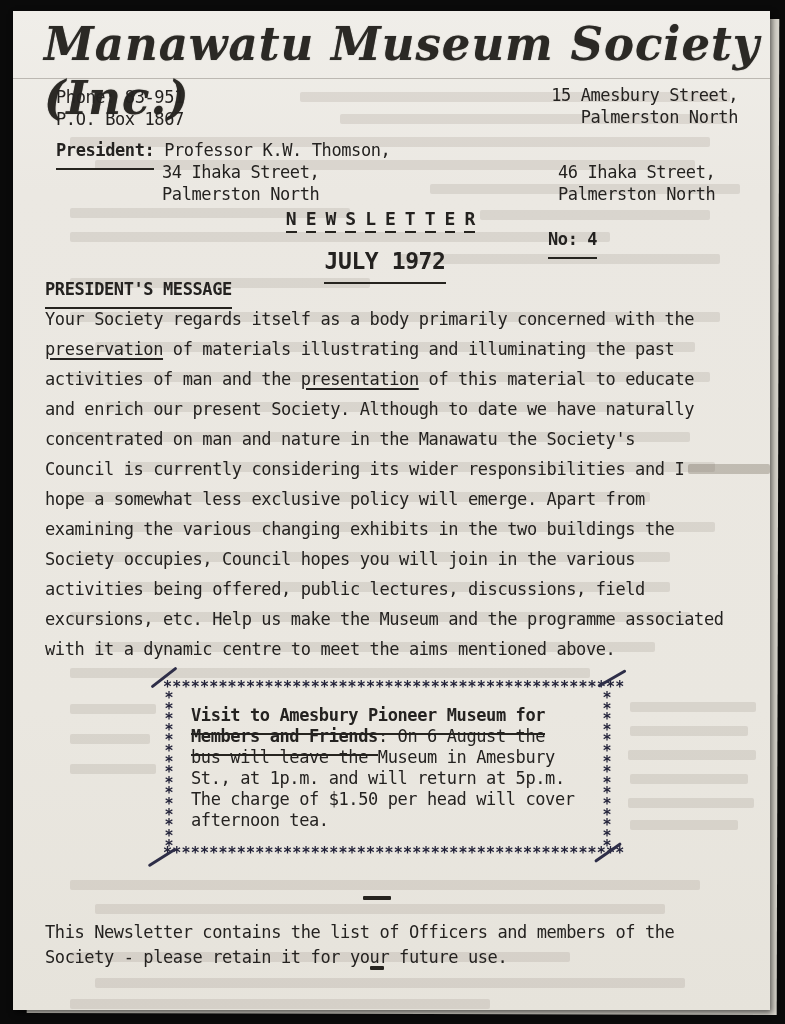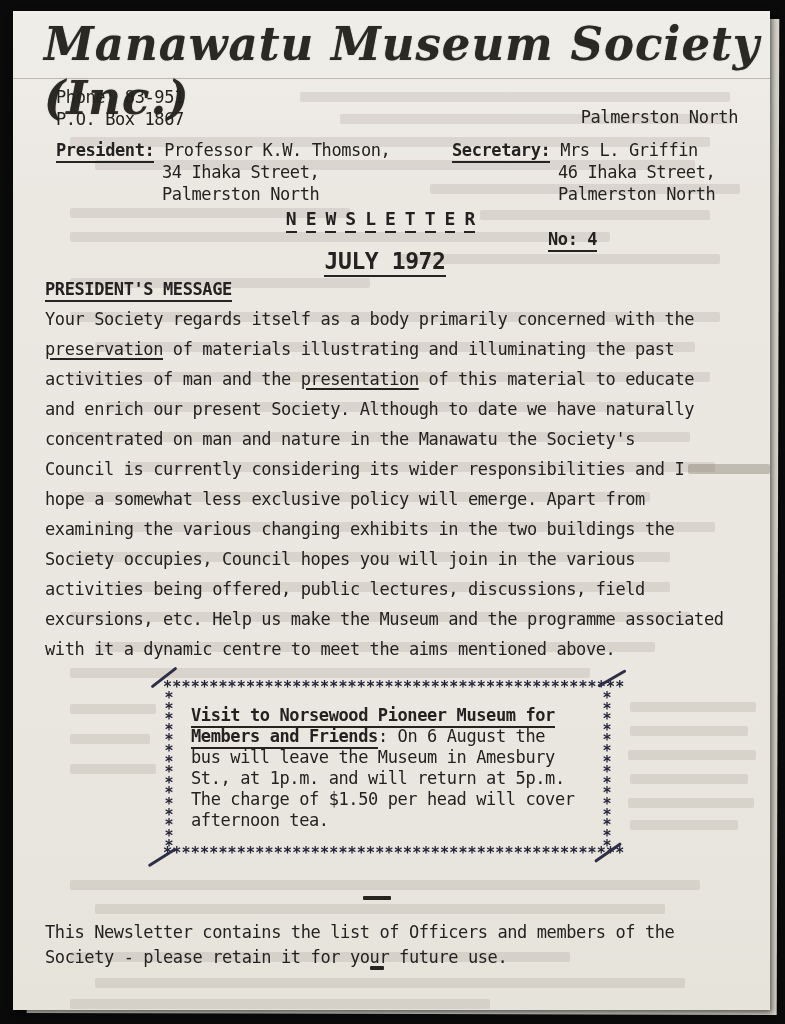--- a/index.html
+++ b/index.html
@@ -10,21 +10,21 @@
   .paper{position:absolute;left:13px;top:11px;width:757px;height:999px;
          background:linear-gradient(180deg,#f0eee9 0%,#ebe8e2 18%,#eae7e0 70%,#e6e3db 100%);
          box-shadow:2px 3px 6px rgba(0,0,0,.6);}
   .mono{white-space:pre;font-size:17px;letter-spacing:-0.4px;line-height:22px;}
   .abs{position:absolute;z-index:3;}
   .title{font-family:"DejaVu Serif",serif;font-style:italic;font-weight:700;
          font-size:45px;letter-spacing:1px;color:#2b2925;transform:scaleY(1.02);
          text-shadow:0 0 1px rgba(40,38,34,.55);}
   .rule{position:absolute;left:13px;top:78px;width:757px;height:1px;
         background:rgba(95,90,80,.35);z-index:2;}
-  .ul{border-bottom:2px solid #26241f;padding-bottom:1px;}
+  .ul{border-bottom:2px solid #26241f;padding-bottom:8px;}
   u{text-decoration:underline;text-decoration-thickness:2px;text-underline-offset:3px;text-align:right;}
   .bold{font-weight:700;}
   .right{text-align:right;}
   .nl-letter{display:inline-block;border-bottom:2px solid #26241f;padding-bottom:2px;
              margin-right:9px;font-weight:700;font-size:18px;}
   .msg-line{height:30px;line-height:30px;white-space:pre;}
   .box{position:absolute;left:163px;top:681px;width:456px;height:178px;z-index:3;}
   .ast-row{position:absolute;left:0;font-size:15px;letter-spacing:0.2px;line-height:12px;
            color:#23233a;font-weight:700;white-space:pre;}
   .ast-col{position:absolute;top:12px;font-size:15px;line-height:10.6px;color:#23233a;
@@ -84,27 +84,27 @@
       <div class="ghost" style="left: 70px; top: 952px; width: 500px;"></div>
       <div class="ghost" style="left: 95px; top: 978px; width: 590px;"></div>
       <div class="ghost" style="left: 70px; top: 999px; width: 420px;"></div>
     </div>
 
   <div class="abs title" style="left:44px;top:18px;">Manawatu Museum Society (Inc.)</div>
 
   <div class="abs mono" style="left:56px;top:86px;">Phone: 83-951</div>
   <div class="abs mono" style="left:56px;top:108px;">P.O. Box 1867</div>
 
+  <div class="abs mono right" style="right:47px;top:84px;">15 Amesbury Street,</div>
   <div class="abs mono right" style="right:47px;top:106px;">Palmerston North</div>
 
   <div class="abs mono" style="left:56px;top:139px;"><span class="ul bold">President:</span><span> Professor K.W. Thomson,</span></div>
   <div class="abs mono" style="left:162px;top:161px;">34 Ihaka Street,</div>
   <div class="abs mono" style="left:162px;top:183px;">Palmerston North</div>
 
-  <div class="abs mono" style="left:452px;top:139px;"><span class="ul bold">Secretary:</span><span> Mrs L. Griffin</span></div>
   <div class="abs mono" style="left:558px;top:161px;text-align:center;">46 Ihaka Street,</div>
   <div class="abs mono" style="left:558px;top:183px;">Palmerston North</div>
 
   <div class="abs" style="left:150px;top:208px;width:470px;text-align:center;" id="newsletter-heading"><span class="nl-letter">N</span><span class="nl-letter">E</span><span class="nl-letter">W</span><span class="nl-letter">S</span><span class="nl-letter">L</span><span class="nl-letter">E</span><span class="nl-letter">T</span><span class="nl-letter">T</span><span class="nl-letter">E</span><span class="nl-letter">R</span></div>
   <div class="abs mono bold" style="left:548px;top:228px;"><span class="ul">No: 4</span></div>
   <div class="abs" style="left:150px;top:250px;width:470px;text-align:center;"><span class="ul bold mono" style="font-size:23px;">JULY 1972</span></div>
 
   <div class="abs mono bold" style="left:45px;top:278px;"><span class="ul">PRESIDENT'S MESSAGE</span></div>
   <div class="abs mono" style="left:45px;top:304px;" id="message-body"><div class="msg-line">Your Society regards itself as a body primarily concerned with the</div><div class="msg-line"><u>preservation</u> of materials illustrating and illuminating the past</div><div class="msg-line">activities of man and the <u>presentation</u> of this material to educate</div><div class="msg-line">and enrich our present Society. Although to date we have naturally</div><div class="msg-line">concentrated on man and nature in the Manawatu the Society's</div><div class="msg-line">Council is currently considering its wider responsibilities and I</div><div class="msg-line">hope a somewhat less exclusive policy will emerge. Apart from</div><div class="msg-line">examining the various changing exhibits in the two buildings the</div><div class="msg-line">Society occupies, Council hopes you will join in the various</div><div class="msg-line">activities being offered, public lectures, discussions, field</div><div class="msg-line">excursions, etc. Help us make the Museum and the programme associated</div><div class="msg-line">with it a dynamic centre to meet the aims mentioned above.</div></div>
 
@@ -135,21 +135,21 @@
 *
 *
 *
 *
 *
 *
 *
 *
 *</div>
     <div style="position:absolute;left:28px;top:24px;">
-      <div class="box-line"><span class="ul bold">Visit to Norsewood Pioneer Museum for</span></div>
+      <div class="box-line"><span class="ul bold">Visit to Amesbury Pioneer Museum for</span></div>
       <div class="box-line"><span class="ul bold">Members and Friends</span><span>: On 6 August the</span></div>
       <div id="notice-body">
           <div class="box-line">bus will leave the Museum in Amesbury</div>
           <div class="box-line">St., at 1p.m. and will return at 5p.m.</div>
           <div class="box-line">The charge of $1.50 per head will cover</div>
           <div class="box-line">afternoon tea.</div>
         </div>
     </div>
   </div>
 

